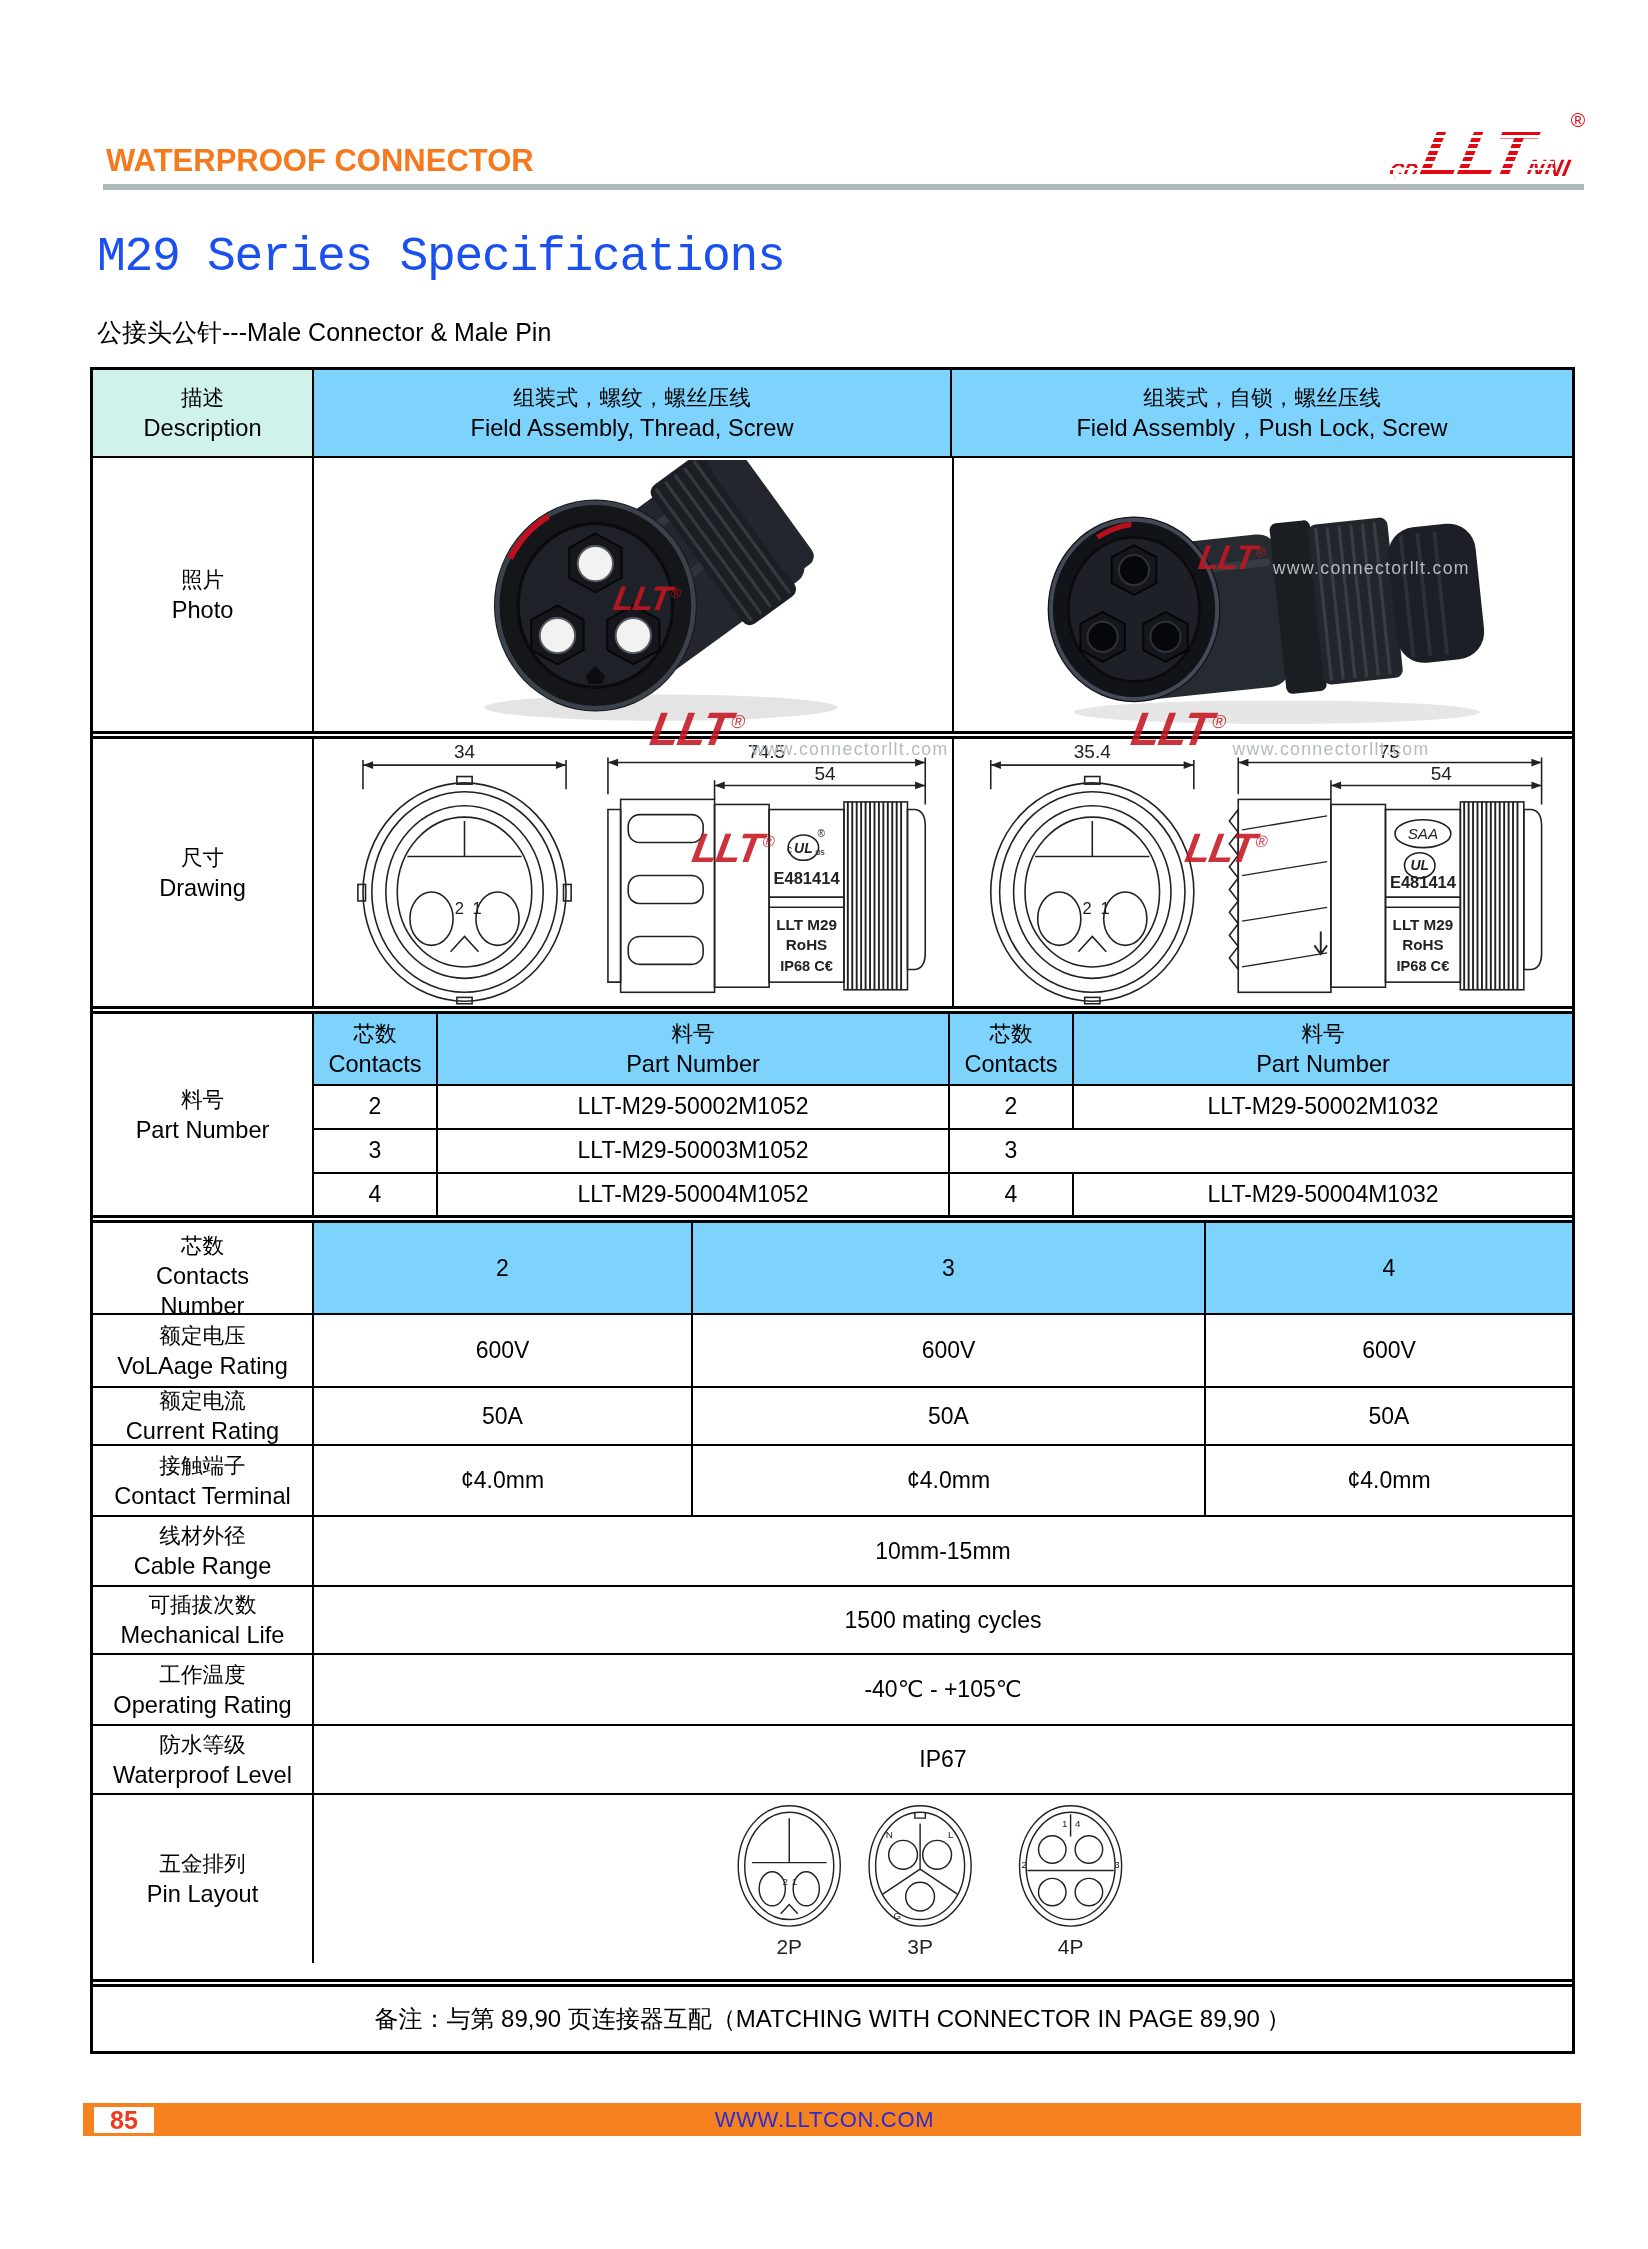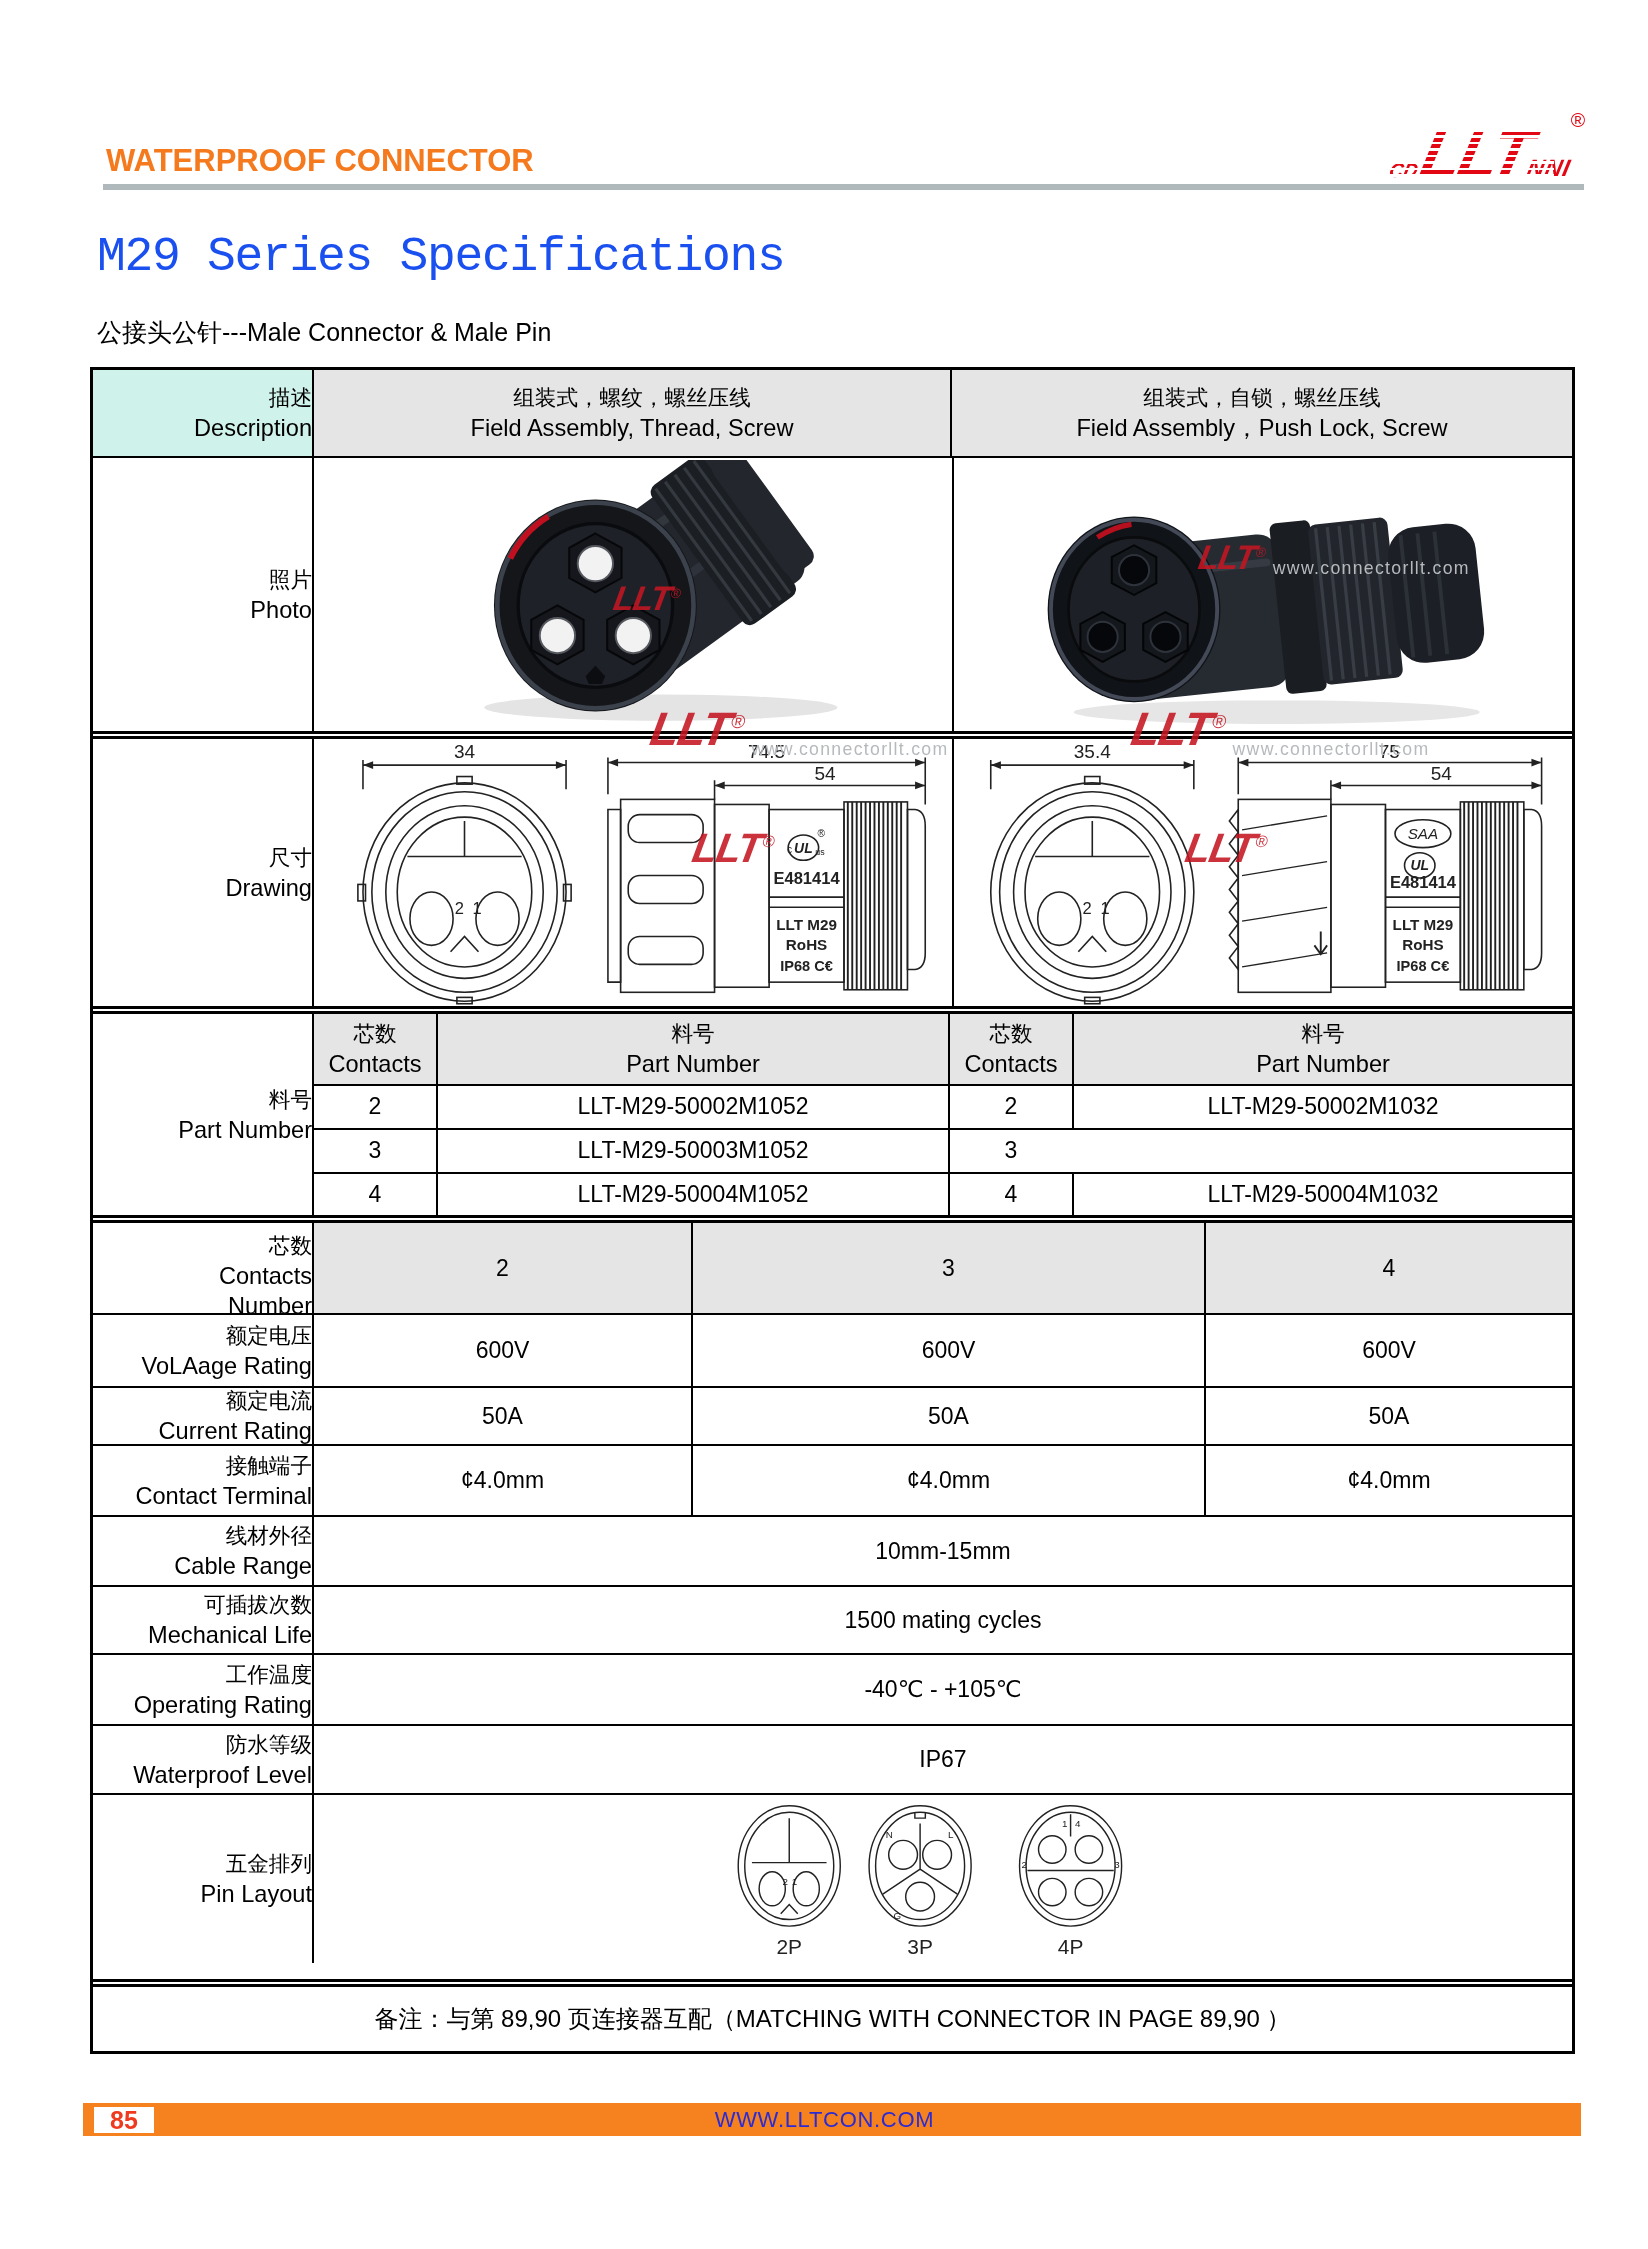--- a/index.html
+++ b/index.html
@@ -25,26 +25,26 @@
     color:#1B50F0; font-family:"Liberation Mono","DejaVu Sans Mono",monospace; letter-spacing:-1.3px; }
   .doc-sub{ position:absolute; left:97px; top:316px; font-size:25px; color:#000; }
   
   .spec-table{ position:absolute; left:90px; top:367px; width:1485px; border:3.9px solid #000; background:#fff; }
   .row{ display:flex; border-top:2.6px solid #000; align-items:stretch; }
   .row.first{ border-top:none; }
   .row.dbl{ border-top:8.5px double #000; }
   .cell{ border-left:2.6px solid #000; display:flex; flex-direction:column; align-items:center;
     justify-content:center; text-align:center; }
   .cell.cfirst{ border-left:none; }
-  .w-lab{ flex:0 0 219px;align-items:flex-end; }
+  .w-lab{ flex:0 0 219px; }
   .w-big{ flex:0 0 638px; }
   .grow{ flex:1 1 auto; }
   .w-v1{ flex:0 0 379px; } .w-v2{ flex:0 0 513px; }
   .w-pc{ flex:0 0 124px; } .w-pn{ flex:0 0 512px; }
-  .teal{ background:#e5e5e5; } .teal-light{ background:#CFF2EA; }
+  .teal{ background:#7dd3fc; } .teal-light{ background:#CFF2EA; }
   .zh{ font-size:21.6px; line-height:30px; }
   .en{ font-size:23.6px; line-height:30px; }
   .val{ font-size:23px; }
   .clipcell{ justify-content:flex-start; overflow:hidden; padding-top:7.9px; }
   .pn-right{ flex:1 1 auto; display:flex; flex-direction:column; }
   .pn-head{ height:73px; display:flex; }
   .pn-row{ height:46px; display:flex; border-top:2.6px solid #000; }
   .pn-row.last{ height:45px; }
   .pn-row .cell{ background:#fff; }
   .note-cell{ font-size:24px; }

